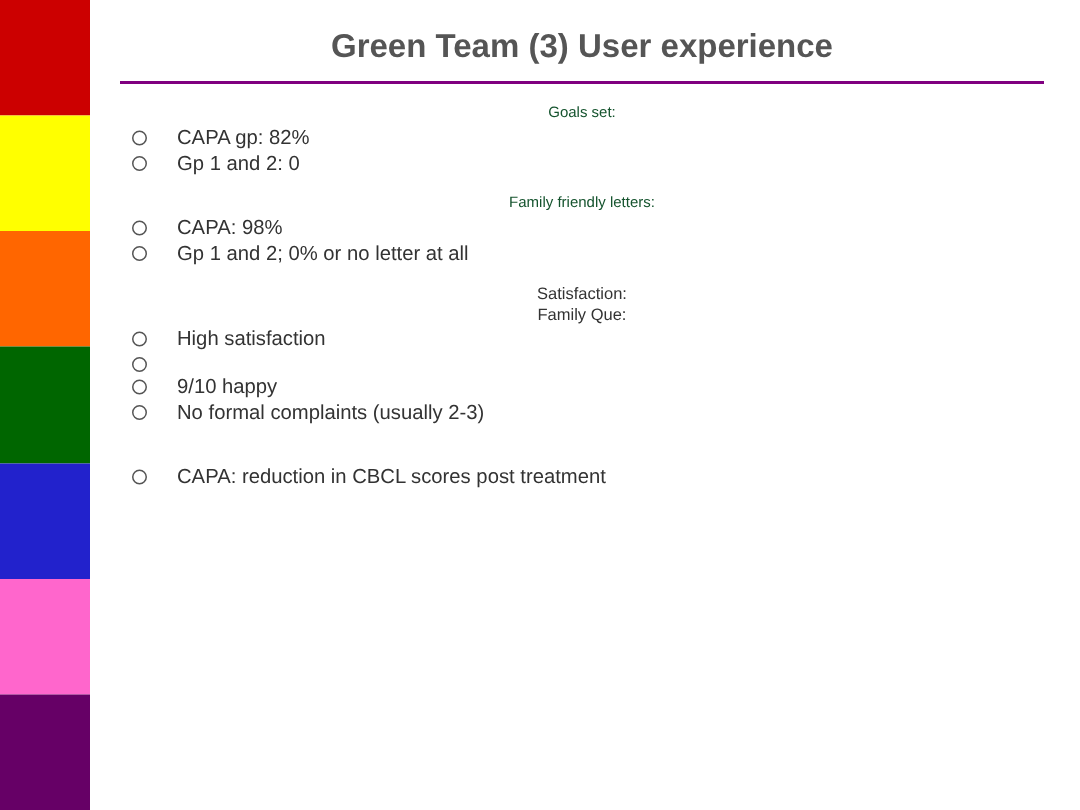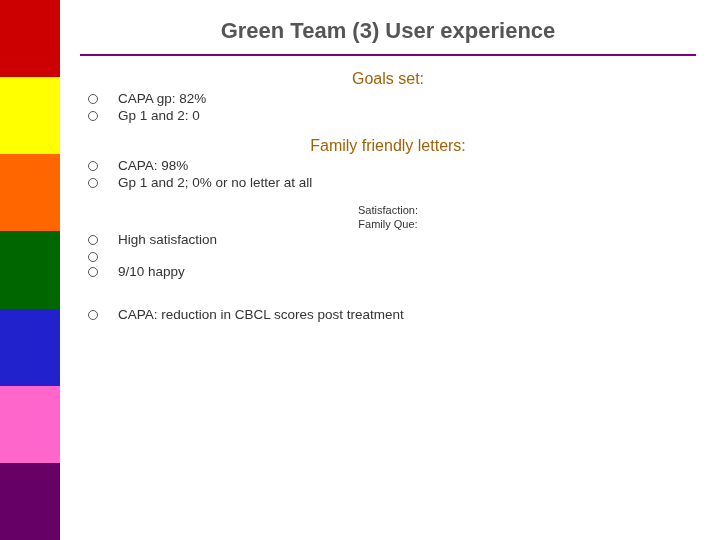--- a/index.html
+++ b/index.html
@@ -50,22 +50,22 @@
       height: 2px;
       background: #800080;
       margin-bottom: 14px;
     }
 
     .section {
       margin-bottom: 14px;
     }
 
     .section-label {
-      font-size: 16px;
-      color: #a16207;
+      font-size: 10px;
+      color: #14532d;
       font-weight: normal;
       margin-bottom: 3px;
     }
 
     .bullet-list {
       list-style: none;
       margin-left: 8px;
     }
 
     .bullet-list li {
@@ -152,20 +152,24 @@
           <span class="bullet-circle"></span>
           <span>High satisfaction</span>
         </li>
         <li>
           <span class="bullet-circle"></span>
         </li>
         <li>
           <span class="bullet-circle"></span>
           <span>9/10 happy</span>
         </li>
+        <li>
+          <span class="bullet-circle"></span>
+          <span>No formal complaints (usually 2-3)</span>
+        </li>
       </ul>
     </div>
 
     <div class="section capa-final">
       <ul class="bullet-list">
         <li>
           <span class="bullet-circle"></span>
           <span>CAPA: reduction in CBCL scores post treatment</span>
         </li>
       </ul>

